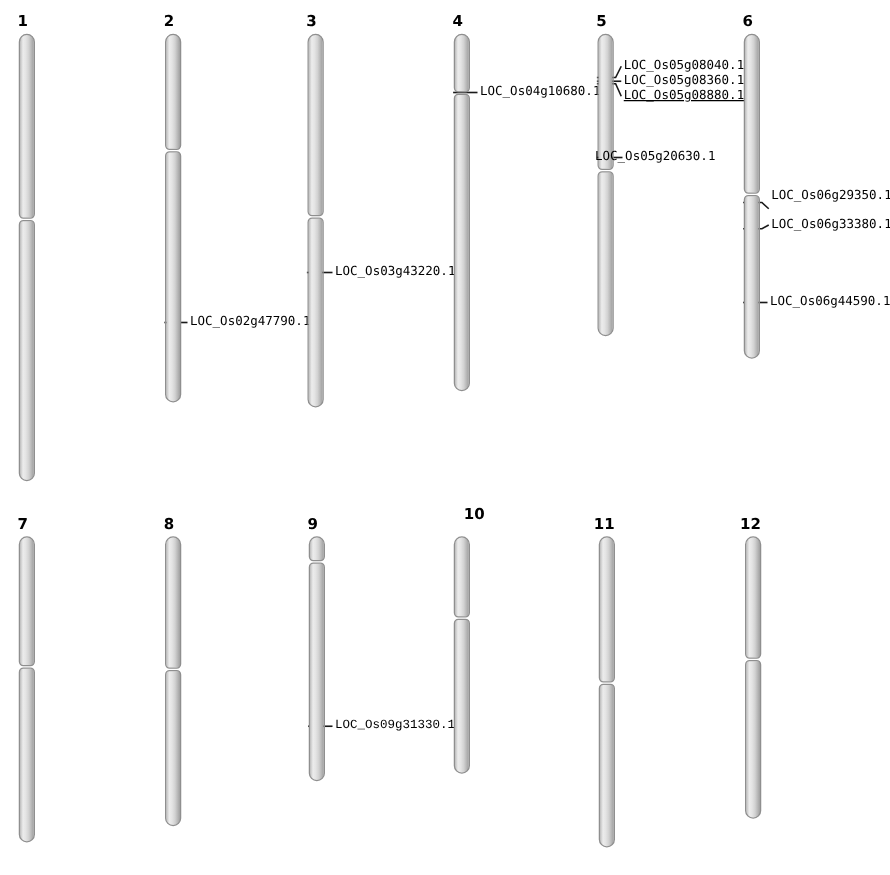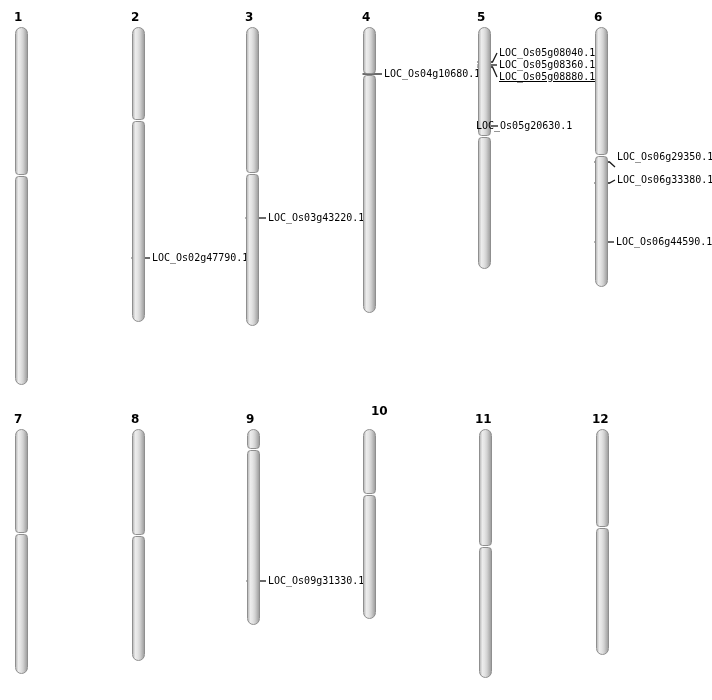--- a/index.html
+++ b/index.html
@@ -78,21 +78,21 @@
     </div>
     <div>
       <div class="chrom-num" style="left: 131px; top: 413px;">8</div>
       <div class="arm arm-top" style="left: 132px; top: 429px; height: 106px;"></div>
       <div class="arm arm-bottom" style="left: 132px; top: 536px; height: 125px;"></div>
     </div>
     <div>
       <div class="chrom-num" style="left: 246px; top: 413px;">9</div>
       <div class="arm arm-top" style="left: 247px; top: 429px; height: 20px;"></div>
       <div class="arm arm-bottom" style="left: 247px; top: 450px; height: 175px;"></div>
-      <div class="gene-label" style="left: 268px; top: 576px;">LOC_Os09g31330.1</div>
+      <div class="gene-label" style="left: 268px; top: 576px; font-family: Liberation Mono, monospace;">LOC_Os09g31330.1</div>
     </div>
     <div>
       <div class="chrom-num" style="left: 359px; top: 405px; margin-left: 12px;">10</div>
       <div class="arm arm-top" style="left: 363px; top: 429px; height: 65px;"></div>
       <div class="arm arm-bottom" style="left: 363px; top: 495px; height: 124px;"></div>
     </div>
     <div>
       <div class="chrom-num" style="left: 475px; top: 413px;">11</div>
       <div class="arm arm-top" style="left: 479px; top: 429px; height: 117px;"></div>
       <div class="arm arm-bottom" style="left: 479px; top: 547px; height: 131px;"></div>

